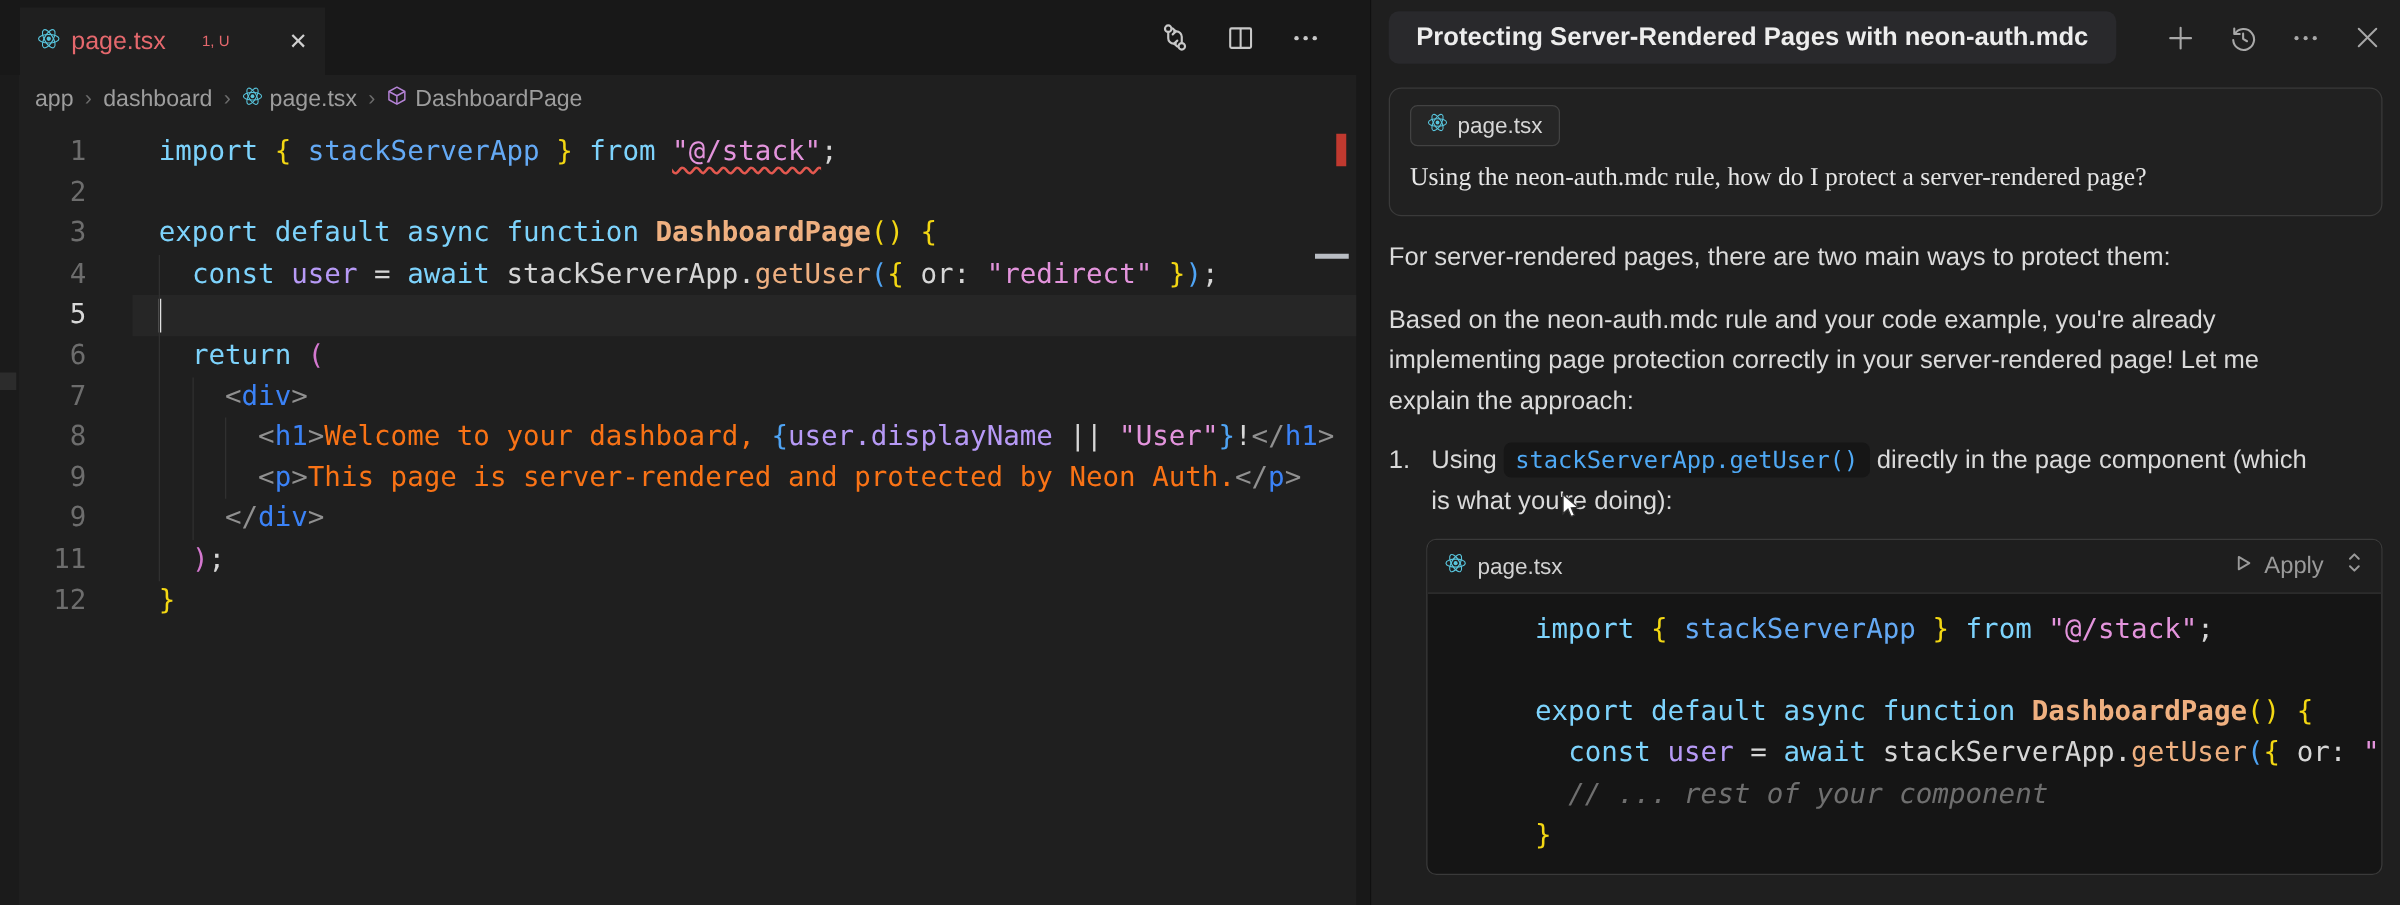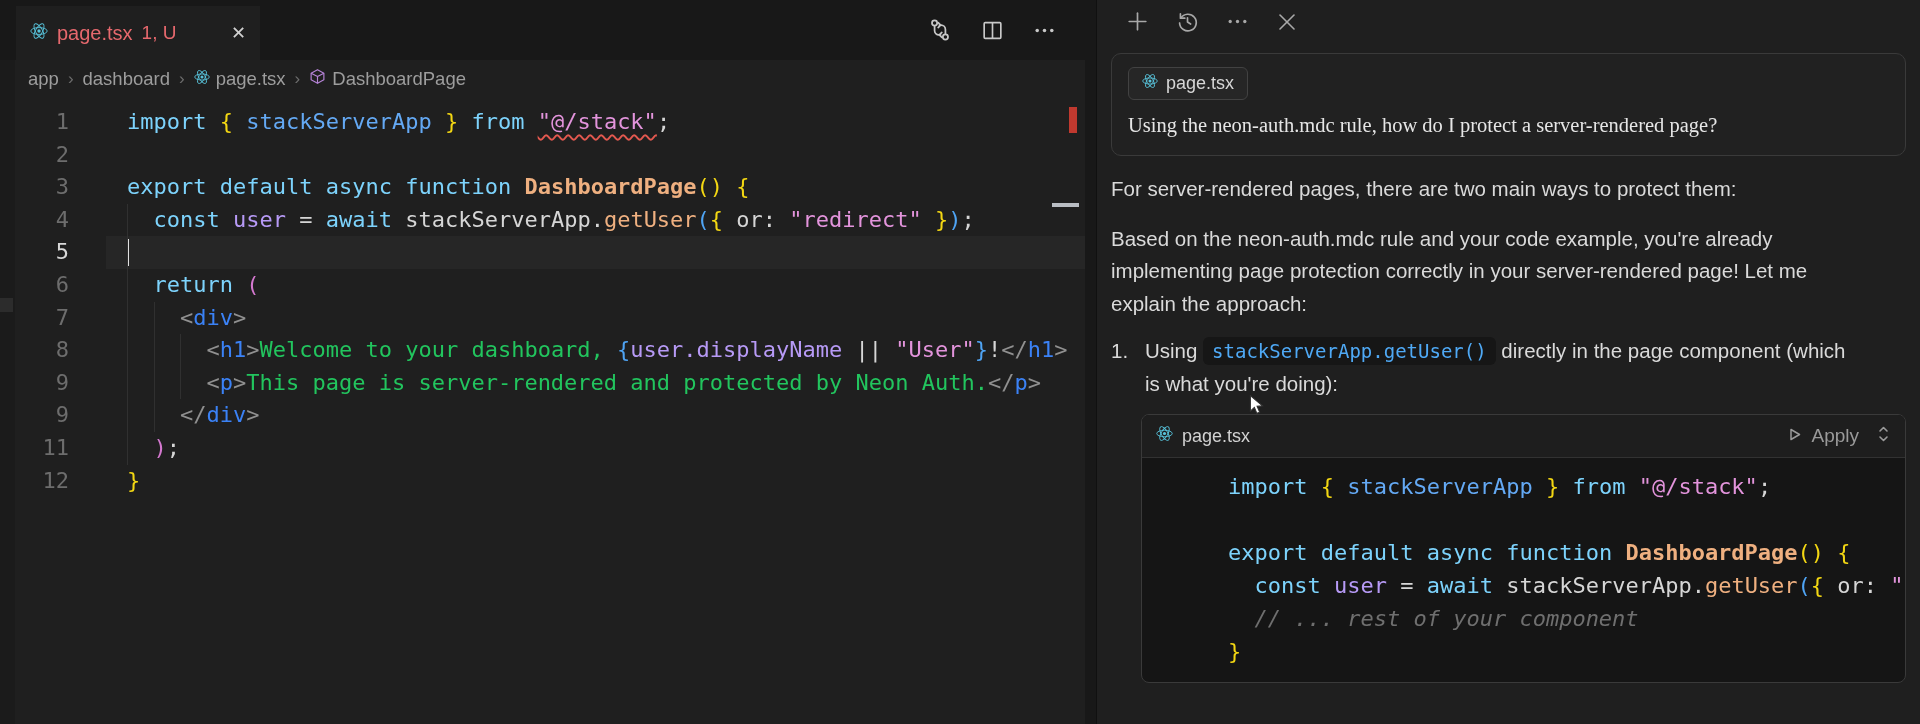--- a/index.html
+++ b/index.html
@@ -4,21 +4,21 @@
 <style>
   html,body{margin:0;padding:0;background:#181818;}
   .stage{position:relative;width:1920px;height:724px;background:#181818;overflow:hidden;
          font-family:"Liberation Sans",sans-serif;-webkit-font-smoothing:antialiased;}
   
   .editor{position:absolute;left:0;top:0;width:1085px;height:724px;background:#1f1f1f;}
   .tabbar{position:absolute;left:0;top:0;width:1085px;height:60px;background:#181818;}
   .tab{position:absolute;left:16px;top:6px;height:54px;width:244px;background:#1f1f1f;
        display:flex;align-items:center;padding:0 14px;box-sizing:border-box;gap:9px;}
   .tab-label{color:#e5686d;font-size:20px;white-space:nowrap;}
-  .tab-badge{color:#e5686d;font-size:19px;margin-left:0;}
+  .tab-badge{color:#e5686d;font-size:12px;margin-left:20px;}
   .tab-close{margin-left:auto;color:#d0d0d0;font-size:18px;line-height:1;cursor:default;}
   .editor-actions{position:absolute;right:28px;top:0;height:60px;display:flex;align-items:center;gap:27px;}
   .editor-actions svg{display:block;}
   .breadcrumb{position:absolute;left:28px;top:60px;height:38px;display:flex;align-items:center;
               gap:9px;color:#9d9d9d;font-size:18.5px;}
   .bc-sep{color:#6d6d6d;font-size:17px;}
   .bc-item{display:flex;align-items:center;gap:6px;}
   
   .code{position:absolute;left:0;top:98px;width:1085px;bottom:0;
         font-family:"DejaVu Sans Mono",monospace;font-size:22px;line-height:32.6px;
@@ -34,21 +34,21 @@
   .mark-cursor{position:absolute;left:1052px;top:203px;width:27px;height:4px;background:#b9bdc3;}
   .left-rail{position:absolute;left:0;top:60px;width:15px;bottom:0;background:#1b1b1b;}
   .rail-thumb{position:absolute;left:0;top:238px;width:13px;height:14px;background:#2c2c2c;}
   
   .tk-kw{color:#7dd3fc}.tk-id{color:#64a9f4}.tk-fn{color:#efb080}
   .tk-fnb{color:#efb080;font-weight:bold}.tk-vr{color:#b79af6}
   .tk-str{color:#e394dc}
   .tk-strE{color:#e394dc;text-decoration:underline wavy #e4584f 1.5px;text-underline-offset:5px;}
   .tk-by{color:#f3d713}.tk-bb{color:#4fa4f4}.tk-bp{color:#d478cf}
   .tk-pl{color:#d6d6d6}.tk-ab{color:#909090}.tk-tag{color:#3b82f6}
-  .tk-jsx{color:#22c55e}.tk-cmt{color:#6f6f6f;font-style:italic}
+  .tk-jsx{color:#f97316}.tk-cmt{color:#6f6f6f;font-style:italic}
   
   .seam{position:absolute;left:1096px;top:0;width:1px;height:724px;background:#101010;}
   .chat{position:absolute;left:1097px;top:0;width:823px;height:724px;background:#1f1f1f;overflow:hidden;}
   .chat-head{display:flex;align-items:center;justify-content:space-between;padding:9px 14px 8px;}
   .title-pill{background:#29292c;border-radius:8px;padding:9px 22px;font-size:20.5px;font-weight:600;
               color:#ededed;white-space:nowrap;max-width:600px;overflow:hidden;text-overflow:ellipsis;}
   .head-actions{display:flex;align-items:center;gap:25px;margin-left:14px;}
   .head-actions svg{display:block;}
   .msg-card{margin:11px 14px 0;border:1px solid #3a3a3a;border-radius:10px;background:#212121;
             padding:13px 16px 18px;}
@@ -173,20 +173,21 @@
     <div class="mark-cursor"></div>
     <div class="left-rail">
       <div class="rail-thumb"></div>
     </div>
   </div>
 
   <div class="seam"></div>
 
   <div class="chat">
     <div class="chat-head">
+      <div class="title-pill">Protecting Server-Rendered Pages with neon-auth.mdc</div>
       <div class="head-actions">
         <span>
           <svg width="25" height="25" viewBox="0 0 24 24" stroke="#a8a8a8" stroke-width="1.6" stroke-linecap="round">
               <line x1="12" y1="4" x2="12" y2="20"></line>
               <line x1="4" y1="12" x2="20" y2="12"></line>
             </svg>
         </span>
         <span>
           <svg width="25" height="25" viewBox="0 0 24 24" fill="none" stroke="#a8a8a8" stroke-width="1.6" stroke-linecap="round" stroke-linejoin="round">
               <path d="M5.2 4.6v4.2h4.2"></path>

